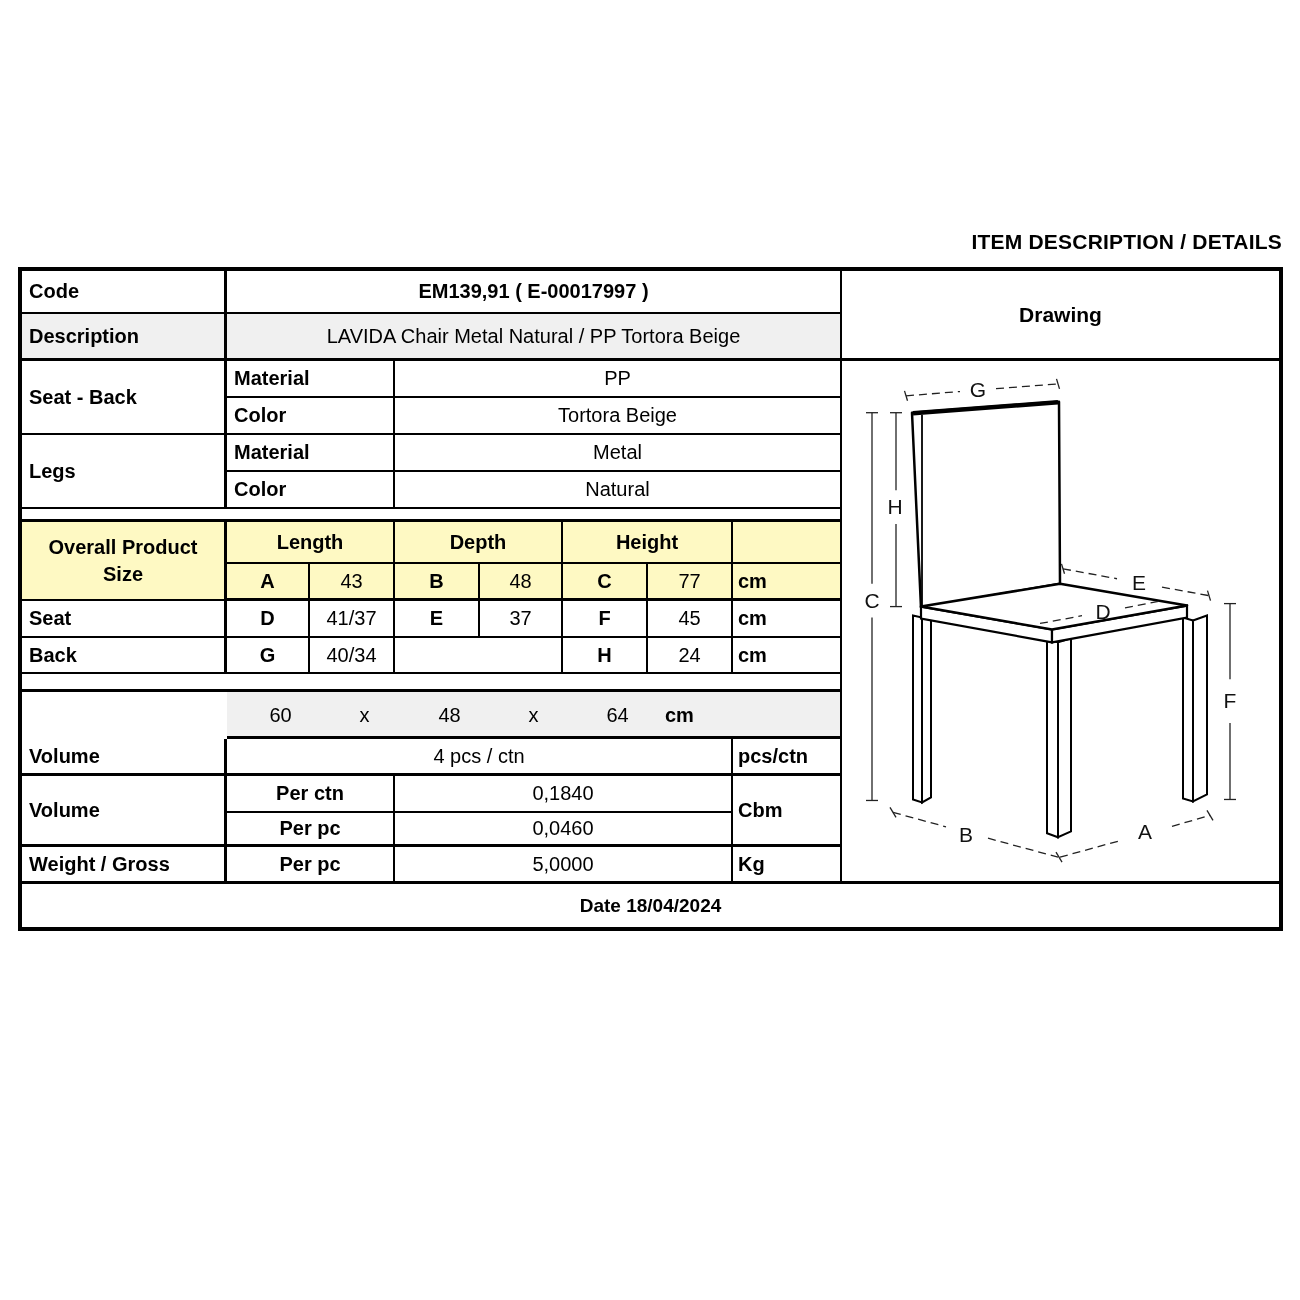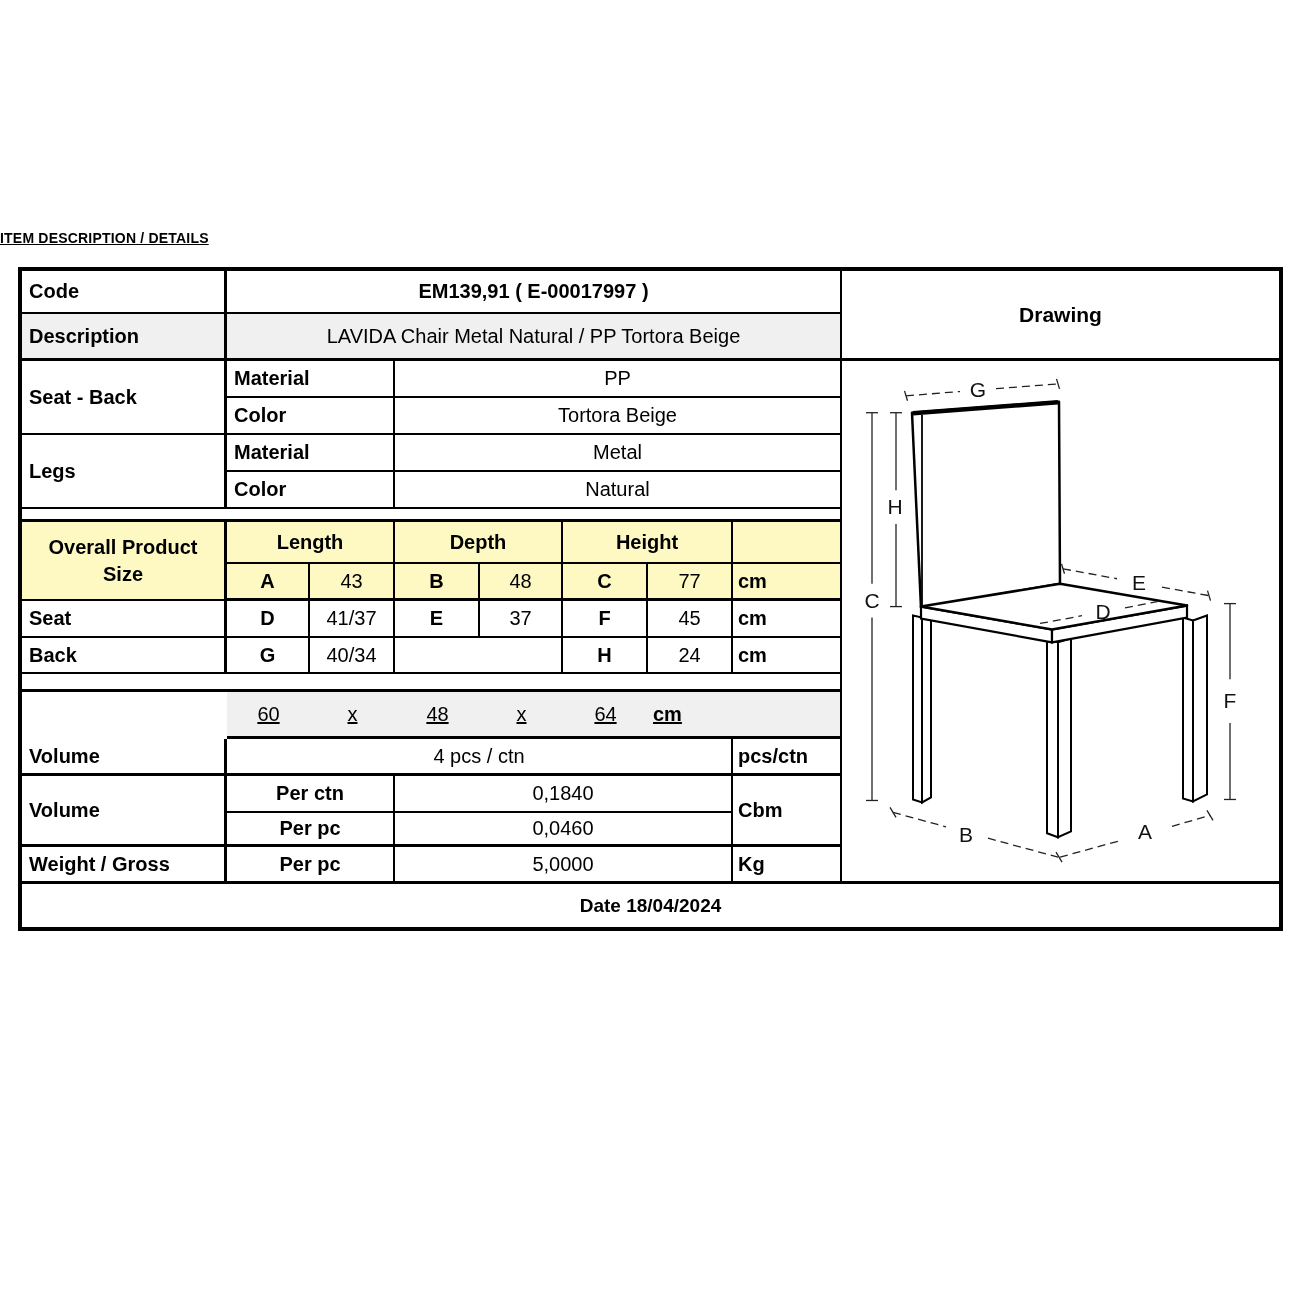--- a/index.html
+++ b/index.html
@@ -1,41 +1,41 @@
 <!DOCTYPE html>
 <html><head>
 <meta charset="utf-8">
 <style>
   html,body{margin:0;padding:0;background:#fff;}
   body{font-family:"Liberation Sans","DejaVu Sans",sans-serif;color:#000;}
   .canvas{position:relative;width:1300px;height:1300px;background:#fff;overflow:hidden;}
 
-  .sheet-title{position:absolute;left:0;top:230;width:1282px;top:230px;text-align:left;
-    font-size:14px;font-weight:bold;letter-spacing:.2px;text-decoration:underline;}
+  .sheet-title{position:absolute;left:0;top:230;width:1282px;top:230px;text-align:right;
+    font-size:21px;font-weight:bold;letter-spacing:.2px;}
 
   .spec{position:absolute;left:18px;top:267px;width:1265px;height:664px;
     border:4px solid #000;box-sizing:border-box;display:grid;
     grid-template-columns:205px 83px 85px 85px 83px 85px 85px 109px 437px;
     grid-template-rows:43px 47px 37px 37px 37px 37px 13px 42px 37px 37px 36px 18px 47px 37px 37px 34px 37px 43px;}
 
   .cell{box-sizing:border-box;border-right:2px solid #000;border-bottom:2px solid #000;
     display:flex;align-items:center;font-size:20px;overflow:hidden;}
   .lab{font-weight:bold;padding-left:7px;}
   .ctr{justify-content:center;text-align:center;}
   .bold{font-weight:bold;}
   .unit{font-weight:bold;padding-left:5px;}
   .gray{background:#f0f0f0;}
   .yellow{background:#fef9c3;}
   .b3{border-bottom-width:3px;}
   .r3{border-right-width:3px;}
   .no-r{border-right:none;}
   .no-b{border-bottom:none;}
   .two-line{flex-direction:column;justify-content:center;line-height:1.35;}
 
-  .pack-grid{padding:0;display:grid;grid-template-columns:83px 85px 85px 83px 85px 85px 109px;align-items:stretch;text-decoration:underline;}
+  .pack-grid{padding:12px;display:grid;grid-template-columns:83px 85px 85px 83px 85px 85px 109px;align-items:stretch;}
   .pack-grid > div{display:flex;align-items:center;justify-content:center;font-size:20px;}
   .pack-grid > .pu{justify-content:flex-start;padding-left:5px;font-weight:bold;}
 
   .draw-area{position:relative;padding:0;}
   .draw-area svg{position:absolute;left:0;top:0;width:100%;height:100%;}
   svg text{font-family:"Liberation Sans","DejaVu Sans",sans-serif;font-size:21px;fill:#111;}
 </style>
 </head>
 <body>
 

